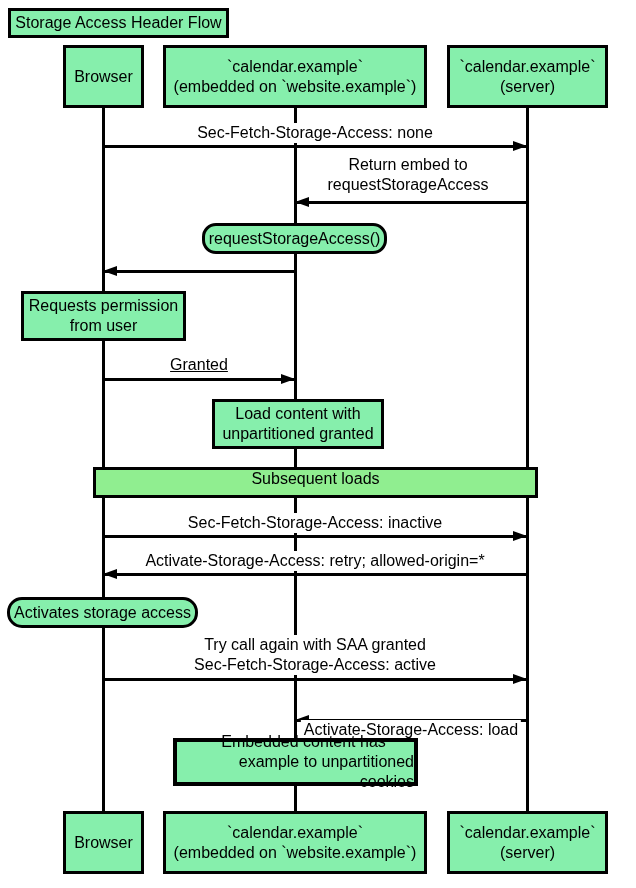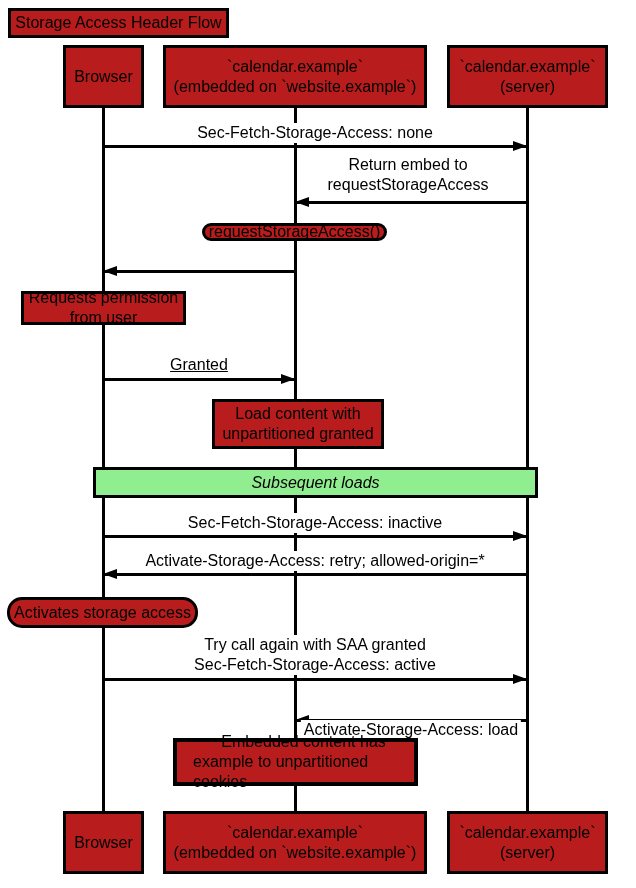--- a/index.html
+++ b/index.html
@@ -32,40 +32,39 @@
     transform: translateX(-50%);
     background: #fff;
     font-size: 16px;
     line-height: 20px;
     text-align: center;
     white-space: nowrap;
     padding: 0 3px;
   }
   .box {
     position: absolute;
-    background: #b91c1c;
+    background: #86efac;
     border: 3px solid #000;
     display: flex;
     flex-direction: column;
     align-items: center;
     justify-content: center;
-    text-align: left;
+    text-align: right;
     font-size: 16px;
     line-height: 20px;
   }
   .box.thick { border-width: 4px; }
   .band {
     position: absolute;
     background: #90ee90;
     border: 3px solid #000;
     display: flex;
-    align-items: center;
+    align-items: flex-start;
     justify-content: center;
     font-size: 16px;
-    font-style: italic;
   }
 </style>
 </head>
 <body>
 
 <div class="canvas" style="background: rgb(255, 255, 255);">
 
   <div class="vline" style="left:102px; top:108px; height:703px;"></div>
   <div class="vline" style="left:294px; top:108px; height:703px;"></div>
   <div class="vline" style="left:526px; top:108px; height:703px;"></div>
@@ -107,25 +106,25 @@
 
   <div class="mlabel" style="left:315px; top:551px;">Activate-Storage-Access: retry; allowed-origin=*</div>
 
   <div class="mlabel" style="left:315px; top:635px;">
     <div>Try call again with SAA granted</div>
     <div>Sec-Fetch-Storage-Access: active</div>
   </div>
 
   <div class="mlabel" style="left:411px; top:696px;margin-top:24px;">Activate-Storage-Access: load</div>
 
-  <div class="box" style="left:202px; top:223px; width:185px; height:18px;border-radius:14px;">
+  <div class="box" style="left:202px; top:223px; width:185px; height:31px;border-radius:14px;">
     <div>requestStorageAccess()</div>
   </div>
 
-  <div class="box" style="left:21px; top:291px; width:165px; height:34px;">
+  <div class="box" style="left:21px; top:291px; width:165px; height:50px;">
     <div>Requests permission</div>
     <div>from user</div>
   </div>
 
   <div class="box" style="left:212px; top:399px; width:172px; height:50px;">
     <div>Load content with</div>
     <div>unpartitioned granted</div>
   </div>
 
   <div class="box" style="left:7px; top:597px; width:191px; height:31px;border-radius:15px;">

